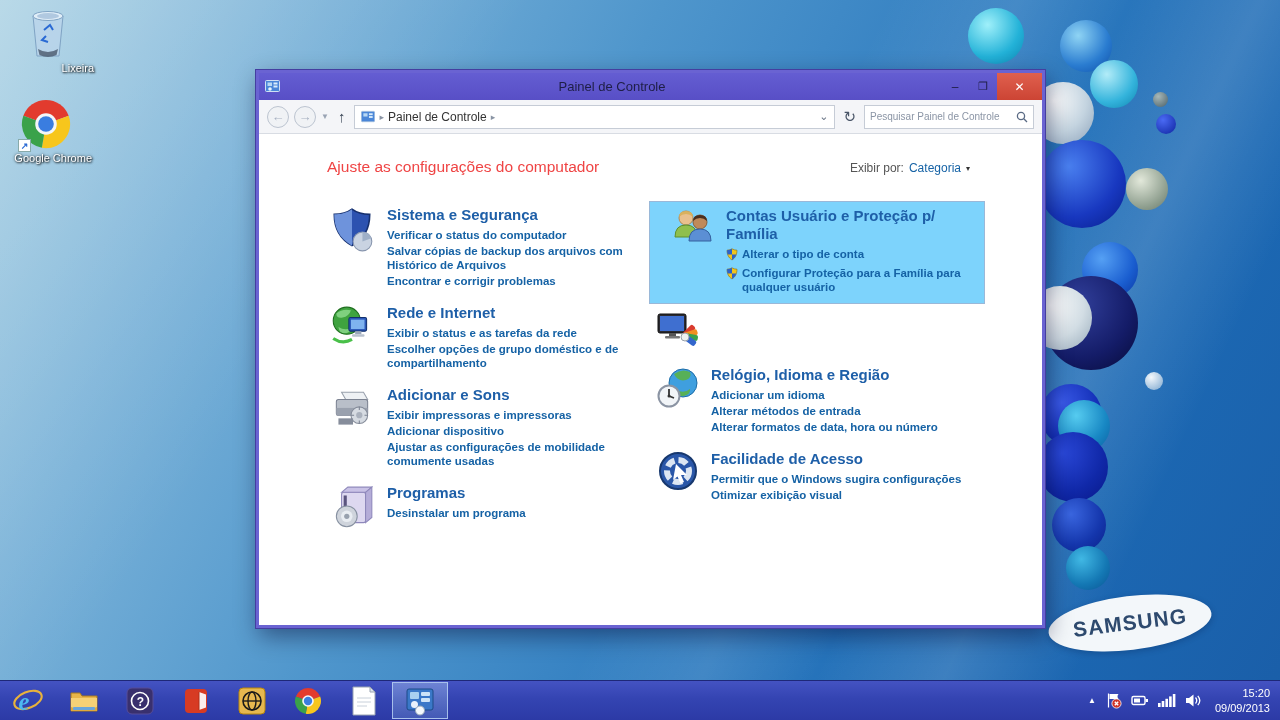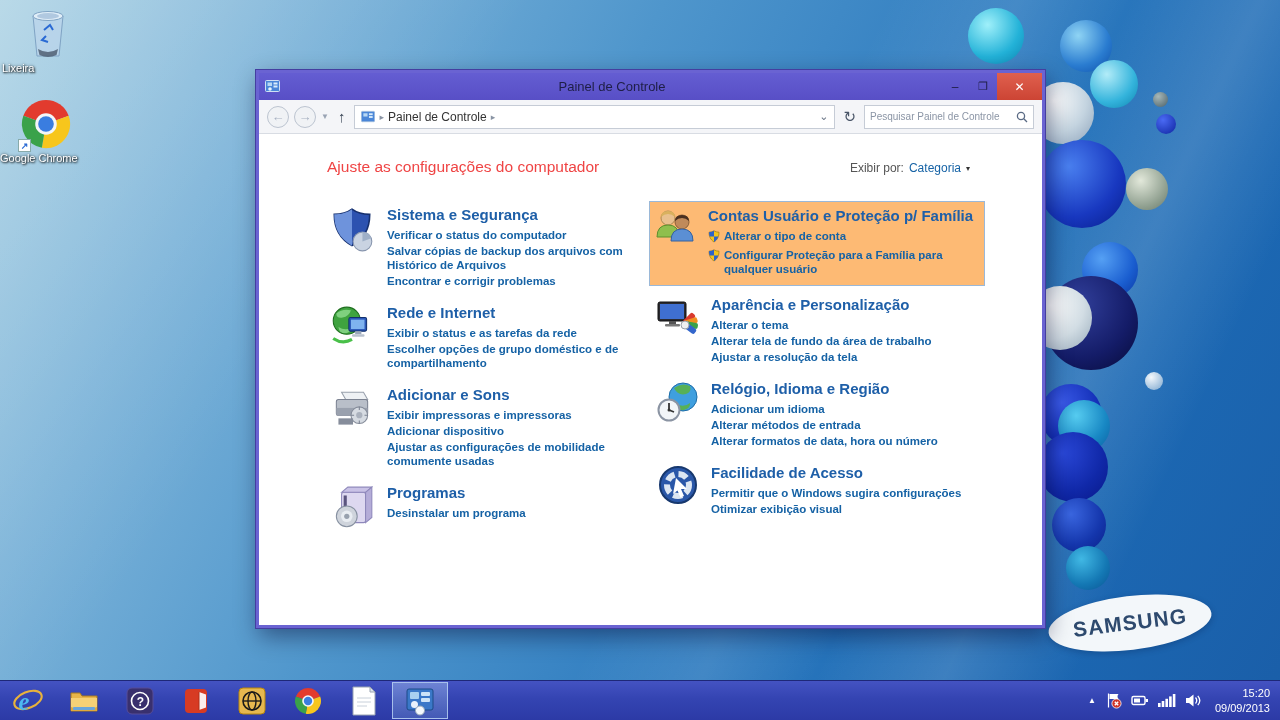--- a/index.html
+++ b/index.html
@@ -22,21 +22,21 @@
   
   .samsung {
     position:absolute; left:1048px; top:596px; width:164px; height:54px;
     background:#f3f7fa; border-radius:50%; transform:rotate(-7deg);
     display:flex; align-items:center; justify-content:center;
     box-shadow:0 2px 6px rgba(0,20,60,.25);
   }
   .samsung span { color:#2e4a6e; font-weight:bold; font-size:21px; letter-spacing:1px; }
 
   
-  .desk-icon { position:absolute; width:92px; text-align:left; cursor:default; }
+  .desk-icon { position:absolute; width:92px; text-align:right; cursor:default; }
   .desk-icon .glyph { display:flex; justify-content:center; }
   .desk-icon .lbl { color:#fff; font-size:11px; text-shadow:1px 1px 2px rgba(0,0,0,.9), 0 0 3px rgba(0,0,0,.7); margin-top:2px; }
   .chrome-wrap { position:relative; width:52px; height:52px; }
   .shortcut-badge {
     position:absolute; left:-2px; bottom:-2px; width:13px; height:13px; background:#fff;
     border:1px solid #8aa; display:flex; align-items:center; justify-content:center;
     font-size:9px; color:#2a6ad4; font-weight:bold;
   }
 
   
@@ -98,22 +98,22 @@
   .col { display:flex; flex-direction:column;font-weight:bold; }
   .col.left  { width:328px; }
   .col.right { width:330px; }
   .cat { display:flex; gap:10px; margin-bottom:14px; }
   .cat-icon { flex-shrink:0; width:50px; display:flex; justify-content:center; }
   .cat-text { display:flex; flex-direction:column; }
   .cat-title { font-size:15px; color:#1e5fa8; text-decoration:none; margin-bottom:4px; line-height:1.2; }
   .cat-link { font-size:11.5px; color:#1562a5; text-decoration:none; line-height:14px; margin-bottom:2px; display:flex; gap:4px; align-items:flex-start; }
   .cat-link .uac { flex-shrink:0; margin-top:1px; }
   .highlight-box {
-    background:#fdba74; border:1px solid #9ab8d8; padding:5px 8px 7px 2px;
-    margin:-5px 0 10px -6px;
+    background:#7dd3fc; border:1px solid #9ab8d8; padding:5px 8px 7px 20px;
+    margin:-5px 0 4px -6px;
   }
   .highlight-box .cat { margin-bottom:0; }
 
   
   .taskbar {
     position:absolute; left:0; bottom:0; width:1280px; height:40px; z-index:10;
     background:linear-gradient(#4453c2,#3444b2 45%,#2c3aa6);
     border-top:1px solid #1e2878; display:flex; align-items:stretch;
   }
   .tb-btn { width:56px; display:flex; align-items:center; justify-content:center; }
@@ -376,26 +376,20 @@
                 <rect x="9" y="28" width="15" height="2.5" rx="1" fill="#777"></rect>
                 <g transform="translate(28,28)">
                   <rect x="0" y="-3" width="14" height="6" rx="2" transform="rotate(-45)" fill="#d93a2e"></rect>
                   <rect x="0" y="-3" width="14" height="6" rx="2" transform="rotate(-18)" fill="#f09020"></rect>
                   <rect x="0" y="-3" width="14" height="6" rx="2" transform="rotate(9)" fill="#3aa24a"></rect>
                   <rect x="0" y="-3" width="14" height="6" rx="2" transform="rotate(36)" fill="#3366cc"></rect>
                   <circle cx="1" cy="1" r="4" fill="#eef0f2" stroke="#98a0aa"></circle>
                 </g>
               </svg>
             </span>
-            <span class="cat-text">
-              <a class="cat-title">Aparência e Personalização</a>
-              <a class="cat-link">Alterar o tema</a>
-              <a class="cat-link">Alterar tela de fundo da área de trabalho</a>
-              <a class="cat-link">Ajustar a resolução da tela</a>
-            </span>
           </div>
 
           <div class="cat">
             <span class="cat-icon" style="width:46px;">
               <svg width="44" height="44" viewBox="0 0 44 44">
                 <circle cx="27" cy="17" r="14" fill="#3f9fdf"></circle>
                 <path d="M18 8 q8 -6 16 -2 q2 6 -4 8 q-8 2 -12 -6 Z" fill="#57b057"></path>
                 <path d="M20 24 q8 4 14 -1 q1 5 -6 7 q-7 1 -8 -6 Z" fill="#57b057"></path>
                 <circle cx="27" cy="17" r="14" fill="none" stroke="#1d6da8"></circle>
                 <circle cx="13" cy="30" r="10.5" fill="#f2f5f8" stroke="#8b94a3" stroke-width="2"></circle>

